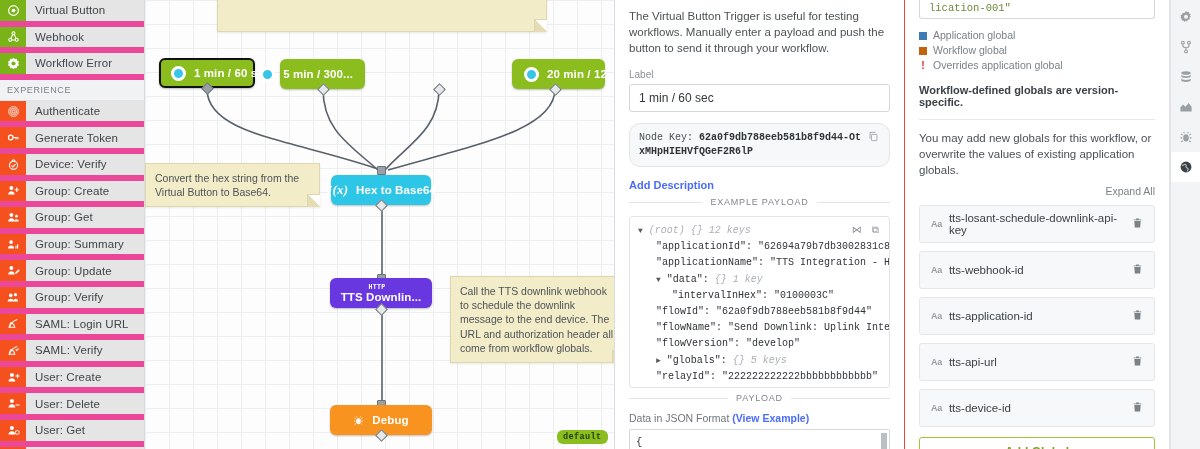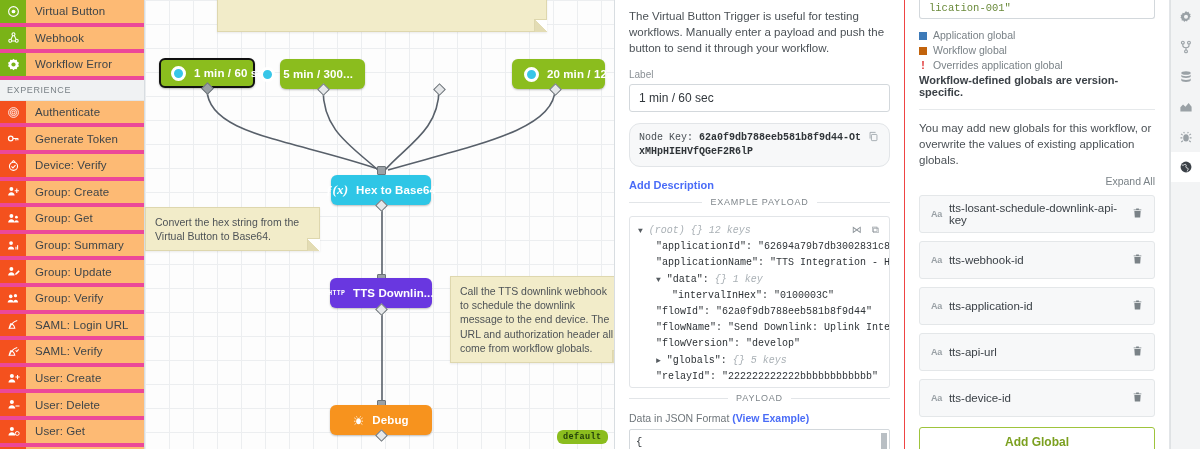--- a/index.html
+++ b/index.html
@@ -6,21 +6,21 @@
   html, body {
     width: 1200px; height: 449px;
     font-family: "Liberation Sans", sans-serif;
     font-size: 12px; color: #3b4147;
     overflow: hidden; background: #ffffff;
   }
   .app { display: flex; width: 1200px; height: 449px; }
 
   
   .palette { width: 145px; height: 449px; background:#fff; border-right:1px solid #d8dde1; overflow:hidden; flex:0 0 145px;}
-  .pal-row { display:flex; align-items:stretch; height:26.6px; border-bottom:4px solid #ec4899; background:#fdba74; }
+  .pal-row { display:flex; align-items:stretch; height:26.6px; border-bottom:6px solid #ec4899; background:#e5e5e5; }
   .pal-ico { width:26px; flex:0 0 26px; display:flex; align-items:center; justify-content:center; color:#fff; }
   .pal-ico svg { width:13px; height:13px; display:block; }
   .pal-label { flex:1; display:flex; align-items:center; padding-left:9px; font-size:11.5px; color:#3f4549; letter-spacing:.1px; white-space:nowrap; overflow:hidden;}
   .pal-sec { height:21px; display:flex; align-items:center; padding-left:7px; background:#f0f2f3; border-bottom:1px solid #e2e5e7;
              font-size:9px; letter-spacing:.6px; color:#7a8287; }
   .g-trigger .pal-ico { background:#7ab317; }
   .g-exp .pal-ico { background:#f4511e; }
 
   
   .canvas { position:relative; flex:1 1 auto; width:470px; background:#fdfdfd;
@@ -76,21 +76,21 @@
   .ed-scroll i { display:block; width:6px; height:17px; background:#b9bfc4; margin-bottom:3px; }
 
   
   .globals { width:265px; flex:0 0 265px; height:449px; background:#fff; padding:0 14px; overflow:hidden; border-right:1px solid #e2e5e8;}
   .gl-codebox { border:1px solid #d3d8dc; border-top:none; border-radius:0 0 3px 3px; padding:2px 9px 4px 9px;
                 font-family:"Liberation Mono", monospace; font-size:10.5px; color:#6a8a3a; }
   .legend { margin-top:9px; font-size:10.5px; line-height:15px; color:#7a8287; }
   .legend div { display:flex; align-items:center; gap:6px; }
   .sw { width:8px; height:8px; display:inline-block; }
   .bang { color:#e03131; font-weight:bold; width:8px; text-align:center; }
-  .gl-strong { margin-top:1px; font-size:11px; font-weight:bold; color:#3b4147; }
+  .gl-strong { margin-top:11px; font-size:11px; font-weight:bold; color:#3b4147; }
   .hr { margin-top:11px; border-top:1px solid #e6e9eb; }
   .gl-body { margin-top:10px; font-size:11.5px; line-height:16px; color:#4b5156; }
   .expand-all { margin-top:7px; text-align:right; font-size:10.5px; color:#7a8287; }
   .gl-item { margin-top:8px; height:38px; border:1px solid #e4e7e9; border-radius:3px; background:#f7f8f9;
              display:flex; align-items:center; padding:0 11px; }
   .gl-aa { font-size:9px; color:#9aa1a6; font-weight:bold; margin-right:7px; letter-spacing:-.3px;}
   .gl-name { flex:1; font-size:11.5px; color:#3b4147; }
   .add-global { margin-top:10px; height:30px; border:1px solid #9ec43c; border-radius:3px; color:#7ba01f;
                 display:flex; align-items:center; justify-content:center; font-size:12px; font-weight:bold; background:#fff; }
 
@@ -305,37 +305,37 @@
       <span class="nico">
           <span class="dot"></span>
         </span>
       <span>20 min / 12...</span>
     </div>
     <div class="port" style="left:58px; top:84px;"></div>
     <div class="port w" style="left:174px; top:85px;"></div>
     <div class="port w" style="left:290px; top:85px;"></div>
     <div class="port w" style="left:406px; top:85px;"></div>
 
-    <div class="note" style="left:0px; top:163px; width:175px;margin-top:44px;">
+    <div class="note" style="left:0px; top:163px; width:175px;">
       <span>Convert the hex string from the Virtual Button to Base64.</span>
     </div>
 
     <div class="port sq" style="left:232px; top:166px;"></div>
     <div class="node fn" style="left:186px; top:175px;">
       <span class="nico" style="font-family:'Liberation Serif',serif; font-style:italic; font-size:13px;">ƒ(x)</span>
       <span>Hex to Base64</span>
     </div>
     <div class="port w" style="left:232px; top:201px;"></div>
 
     <div class="note" style="left:305px; top:276px; width:175px;">
       <span>Call the TTS downlink webhook to schedule the downlink message to the end device. The URL and authorization header all come from workflow globals.</span>
     </div>
 
     <div class="port sq" style="left:232px; top:274px;"></div>
-    <div class="node http" style="left:185px; top:278px;">
+    <div class="node http" style="left:185px; top:278px;flex-direction:column;">
       <span class="nico" style="font-family:'Liberation Mono',monospace; font-size:6.5px; font-weight:bold; letter-spacing:.3px;">HTTP</span>
       <span>TTS Downlin...</span>
     </div>
     <div class="port w" style="left:232px; top:305px;"></div>
 
     <div class="port sq" style="left:232px; top:400px;"></div>
     <div class="node dbg" style="left:185px; top:405px;">
       <span class="nico">
         <svg viewBox="0 0 16 16" fill="#fff" width="11" height="11">
             <ellipse cx="8" cy="9" rx="3.4" ry="4.3"></ellipse>

